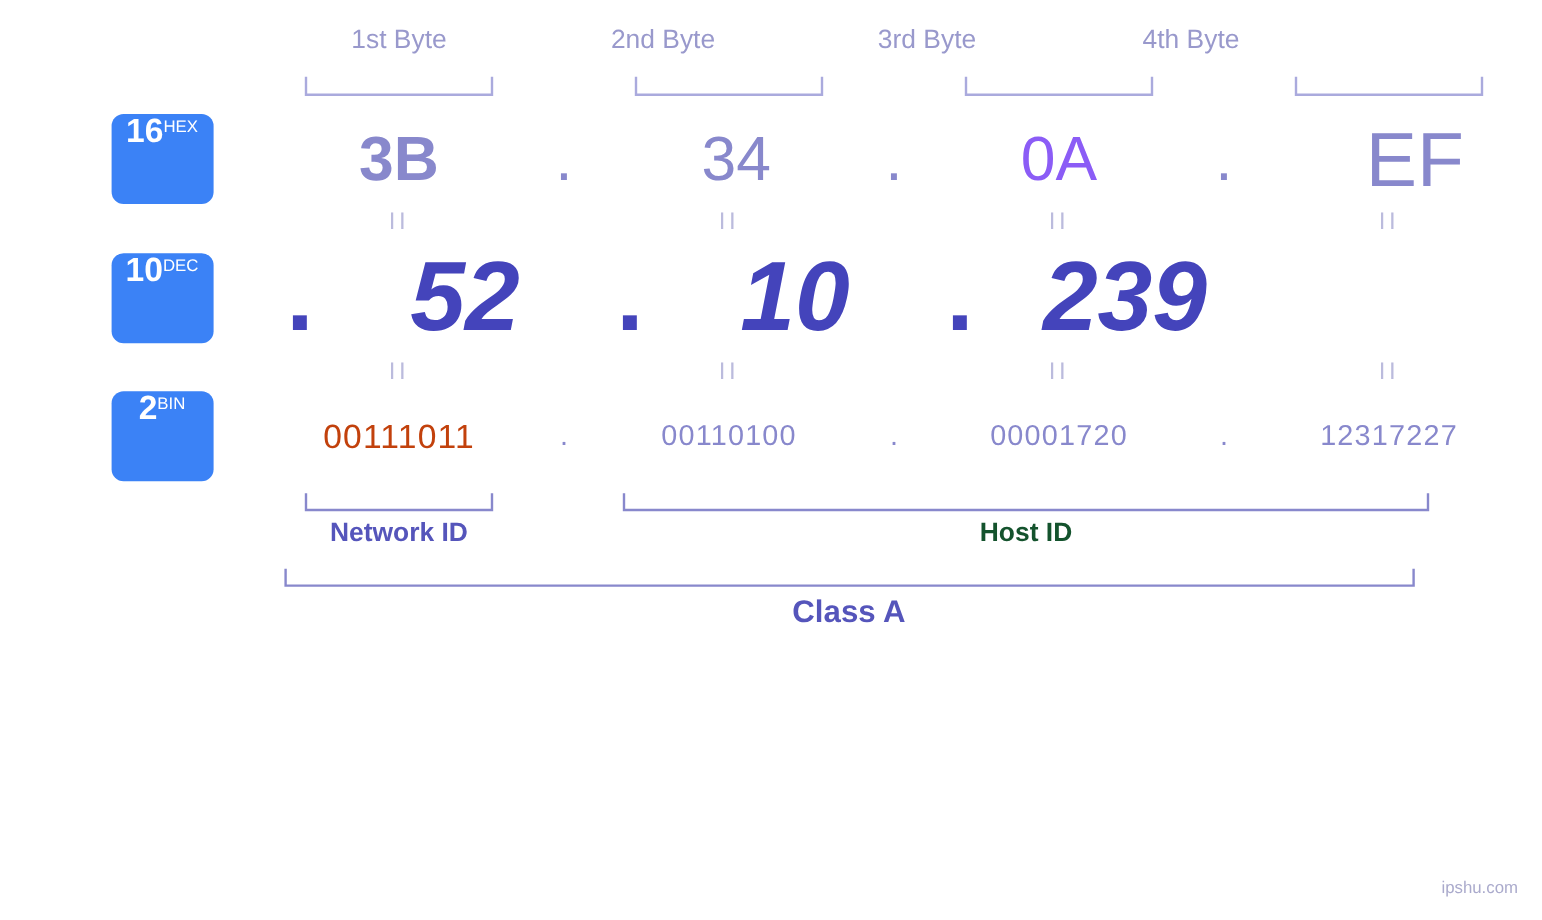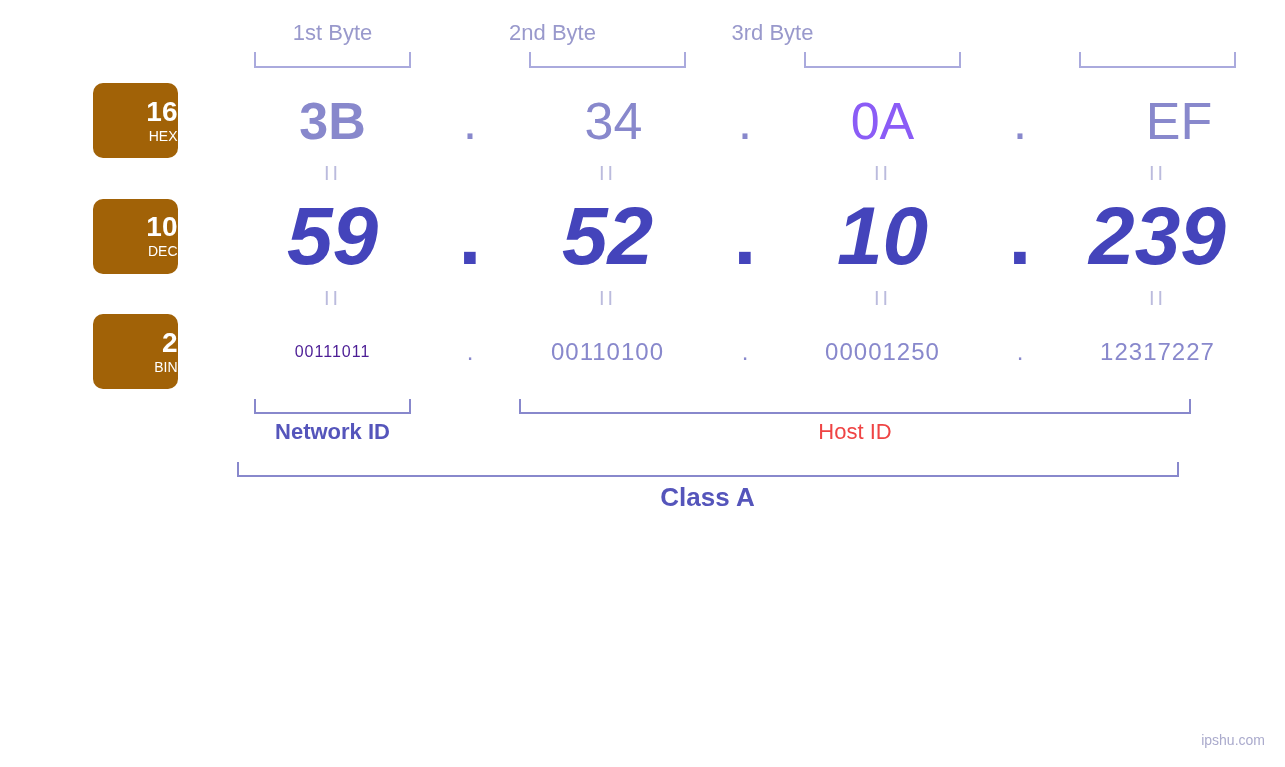--- a/index.html
+++ b/index.html
@@ -17,25 +17,24 @@
     }
 
     .main-container {
       width: 1100px;
       position: relative;
     }
 
     .base-badge {
       width: 85px;
       height: 75px;
-      background: #a16207;
+      background: #3b82f6;
       border-radius: 10px;
       display: flex;
-      flex-direction: column;
-      align-items: flex-end;
+      align-items: flex-start;
       justify-content: center;
       color: white;
       margin-right: 45px;
       flex-shrink: 0;
     }
     .base-badge .base-num {
       font-size: 28px;
       font-weight: bold;
       line-height: 1;
     }
@@ -66,35 +65,38 @@
       width: 220px;
       display: flex;
       justify-content: center;
     }
   </style>
 </head>
 <body>
 
 <div class="main-container" style="position:relative;">
 
-  <div class="full-row" style="margin-bottom:4px;">
+  <div class="full-row" style="margin-bottom:16px;">
     <div class="no-badge"></div>
     <div class="bracket-wrapper">
       <div class="bracket-item">
         <span style="color:#9999cc; font-size:22px;">1st Byte</span>
       </div>
       <div style="width:0px;"></div>
       <div class="bracket-item">
         <span style="color:#9999cc; font-size:22px;">2nd Byte</span>
       </div>
       <div style="width:0px;"></div>
       <div class="bracket-item">
         <span style="color:#9999cc; font-size:22px;">3rd Byte</span>
       </div>
       <div style="width:0px;"></div>
+      <div class="bracket-item">
+        <span style="color:#9999cc; font-size:22px;">4th Byte</span>
+      </div>
     </div>
   </div>
 
   <div class="full-row" style="margin-bottom:15px; align-items:flex-end;">
     <div class="no-badge"></div>
     <div class="bracket-wrapper">
       <div class="bracket-item">
         <svg width="165" height="18" viewBox="0 0 165 18">
           <path d="M5,2 L5,17 L160,17 L160,2" stroke="#aaaadd" stroke-width="2" fill="none"></path>
         </svg>
@@ -134,21 +136,21 @@
       <div style="width:55px; text-align:center; font-size:52px; color:#8888cc;">.</div>
       <div class="bracket-item">
         <span style="font-size:52px; color:#8888cc;margin-left:12px;">34</span>
       </div>
       <div style="width:55px; text-align:center; font-size:52px; color:#8888cc;">.</div>
       <div class="bracket-item">
         <span style="font-size:52px; color:#8b5cf6;">0A</span>
       </div>
       <div style="width:55px; text-align:center; font-size:52px; color:#8888cc;">.</div>
       <div class="bracket-item">
-        <span style="font-size:52px; color:#8888cc;margin-left:43px;">EF</span>
+        <span style="font-size:64px; color:#8888cc;margin-left:43px;">EF</span>
       </div>
     </div>
   </div>
 
   <div class="full-row" style="margin: 4px 0; align-items:center;">
     <div class="no-badge"></div>
     <div class="bracket-wrapper" style="align-items:center;">
       <div class="bracket-item">
         <span style="color:#bbbbdd; font-size:20px; letter-spacing:3px;">II</span>
       </div>
@@ -168,23 +170,20 @@
   </div>
 
   <div class="full-row" style="margin-bottom:0px; align-items:center;">
     <div class="no-badge" style="display:flex; align-items:center; justify-content:flex-start;">
       <div class="base-badge">
         <span class="base-num">10</span>
         <span class="base-text">DEC</span>
       </div>
     </div>
     <div class="bracket-wrapper" style="align-items:center;">
-      <div class="bracket-item">
-        <span style="font-size:82px; color:#4444bb; font-weight:700; font-style:italic;">59</span>
-      </div>
       <div style="width:55px; text-align:center; font-size:82px; color:#4444bb; font-weight:700;">.</div>
       <div class="bracket-item">
         <span style="font-size:82px; color:#4444bb; font-weight:700; font-style:italic;">52</span>
       </div>
       <div style="width:55px; text-align:center; font-size:82px; color:#4444bb; font-weight:700;">.</div>
       <div class="bracket-item">
         <span style="font-size:82px; color:#4444bb; font-weight:700; font-style:italic;">10</span>
       </div>
       <div style="width:55px; text-align:center; font-size:82px; color:#4444bb; font-weight:700;">.</div>
       <div class="bracket-item">
@@ -216,29 +215,29 @@
 
   <div class="full-row" style="margin-bottom:0px; align-items:center;">
     <div class="no-badge" style="display:flex; align-items:center; justify-content:flex-start;">
       <div class="base-badge">
         <span class="base-num">2</span>
         <span class="base-text">BIN</span>
       </div>
     </div>
     <div class="bracket-wrapper" style="align-items:center;">
       <div class="bracket-item">
-        <span style="font-size:16px; color:#4c1d95; letter-spacing:1px;">00111011</span>
+        <span style="font-size:28px; color:#c2410c; letter-spacing:1px;">00111011</span>
       </div>
       <div style="width:55px; text-align:center; font-size:24px; color:#8888cc;">.</div>
       <div class="bracket-item">
         <span style="font-size:24px; color:#8888cc; letter-spacing:1px;text-align:center;">00110100</span>
       </div>
       <div style="width:55px; text-align:center; font-size:24px; color:#8888cc;">.</div>
       <div class="bracket-item">
-        <span style="font-size:24px; color:#8888cc; letter-spacing:1px;">00001250</span>
+        <span style="font-size:24px; color:#8888cc; letter-spacing:1px;">00001720</span>
       </div>
       <div style="width:55px; text-align:center; font-size:24px; color:#8888cc;">.</div>
       <div class="bracket-item">
         <span style="font-size:24px; color:#8888cc; letter-spacing:1px;">12317227</span>
       </div>
     </div>
   </div>
 
   <div class="full-row" style="margin-top: 8px; align-items:flex-start;">
     <div class="no-badge"></div>
@@ -260,21 +259,21 @@
   </div>
 
   <div class="full-row" style="margin-top:4px; align-items:center;">
     <div class="no-badge"></div>
     <div class="bracket-wrapper">
       <div style="width:220px; text-align:center;">
         <span style="color:#5555bb; font-size:22px; font-weight:600;">Network ID</span>
       </div>
       <div style="width:55px;"></div>
       <div style="width:715px; text-align:center;">
-        <span style="color:#ef4444; font-size:22px; font-weight:400;">Host ID</span>
+        <span style="color:#14532d; font-size:22px; font-weight:700;">Host ID</span>
       </div>
     </div>
   </div>
 
   <div class="full-row" style="margin-top:15px; align-items:flex-start;">
     <div class="no-badge"></div>
     <div class="bracket-wrapper" style="justify-content:center;">
       <svg width="950" height="18" viewBox="0 0 950 18">
         <path d="M5,2 L5,16 L945,16 L945,2" stroke="#8888cc" stroke-width="2" fill="none"></path>
       </svg>

